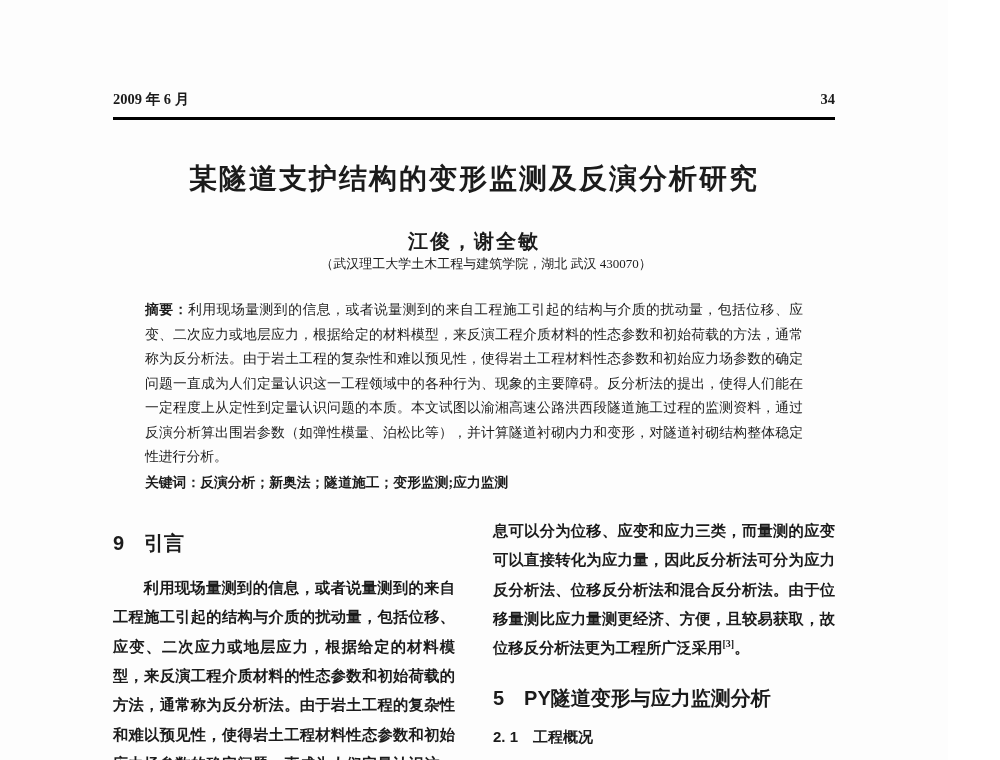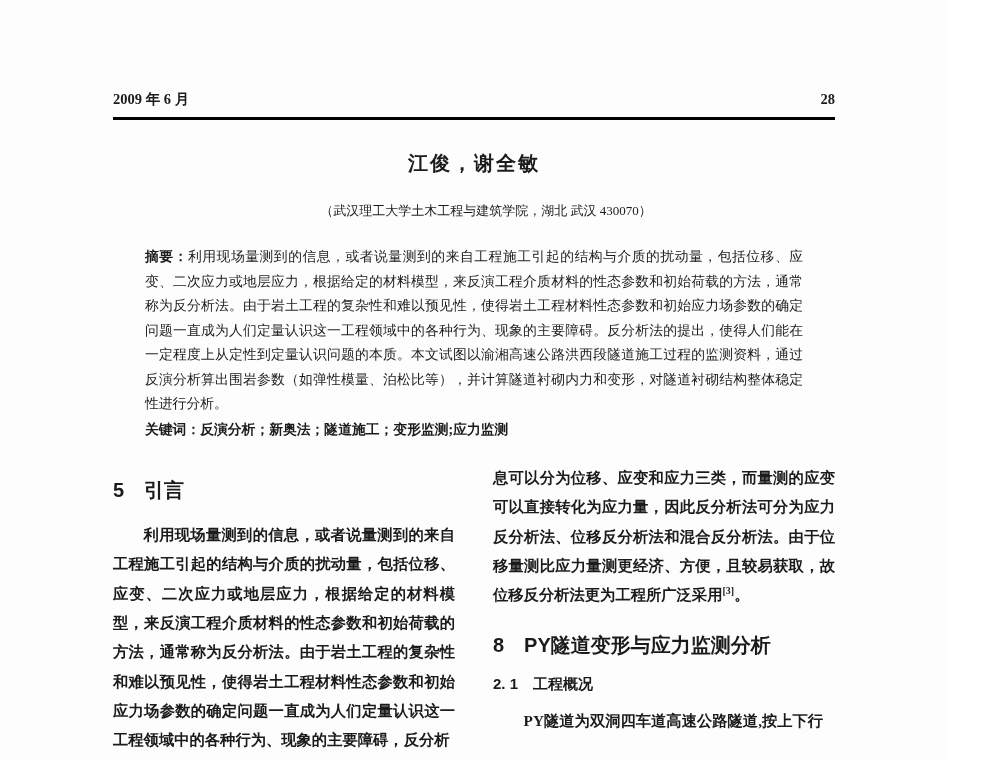--- a/index.html
+++ b/index.html
@@ -41,21 +41,20 @@
   }
   .authors {
     margin-top: 30px;
     text-align: center;
     font-size: 20px;
     font-weight: bold;
     letter-spacing: 2px;
     font-family: "Liberation Sans", "DejaVu Sans", sans-serif;
   }
   .affiliation {
-    margin-top: 25px;
     text-align: center;
     font-size: 13px;
     padding-left: 24px;
   }
   .abstract {
     margin: 25px 145px 0;
     font-size: 13.8px;
     line-height: 1.78;
     text-align: justify;
   }
@@ -103,41 +102,42 @@
     line-height: 0;
   }
 </style>
 </head>
 <body>
 
 <div class="page">
 
   <div class="header">
     <span class="h-date">2009 年 6 月</span>
-    <span class="h-page">28</span>
+    <span class="h-page">34</span>
   </div>
 
+  <h1 class="title">某隧道支护结构的变形监测及反演分析研究</h1>
 
   <div class="authors">江俊，谢全敏</div>
 
   <div class="affiliation">（武汉理工大学土木工程与建筑学院，湖北 武汉 430070）</div>
 
   <p class="abstract"><span class="b">摘要：</span><span>利用现场量测到的信息，或者说量测到的来自工程施工引起的结构与介质的扰动量，包括位移、应变、二次应力或地层应力，根据给定的材料模型，来反演工程介质材料的性态参数和初始荷载的方法，通常称为反分析法。由于岩土工程的复杂性和难以预见性，使得岩土工程材料性态参数和初始应力场参数的确定问题一直成为人们定量认识这一工程领域中的各种行为、现象的主要障碍。反分析法的提出，使得人们能在一定程度上从定性到定量认识问题的本质。本文试图以渝湘高速公路洪西段隧道施工过程的监测资料，通过反演分析算出围岩参数（如弹性模量、泊松比等），并计算隧道衬砌内力和变形，对隧道衬砌结构整体稳定性进行分析。</span></p>
 
   <p class="keywords"><span class="b">关键词：</span><span>反演分析；新奥法；隧道施工；变形监测;应力监测</span></p>
 
   <div class="columns">
 
     <div class="col">
-      <h2>5　引言</h2>
+      <h2>9　引言</h2>
       <p class="body indent">利用现场量测到的信息，或者说量测到的来自工程施工引起的结构与介质的扰动量，包括位移、应变、二次应力或地层应力，根据给定的材料模型，来反演工程介质材料的性态参数和初始荷载的方法，通常称为反分析法。由于岩土工程的复杂性和难以预见性，使得岩土工程材料性态参数和初始应力场参数的确定问题一直成为人们定量认识这一工程领域中的各种行为、现象的主要障碍，反分析</p>
     </div>
 
     <div class="col">
       <p class="body"><span>息可以分为位移、应变和应力三类，而量测的应变可以直接转化为应力量，因此反分析法可分为应力反分析法、位移反分析法和混合反分析法。由于位移量测比应力量测更经济、方便，且较易获取，故位移反分析法更为工程所广泛采用</span><sup>[3]</sup><span>。</span></p>
-      <h2>8　PY隧道变形与应力监测分析</h2>
+      <h2>5　PY隧道变形与应力监测分析</h2>
       <h3>2. 1　工程概况</h3>
       <p class="body indent">PY隧道为双洞四车道高速公路隧道,按上下行</p>
     </div>
 
   </div>
 
 </div>
 
 </body></html>

